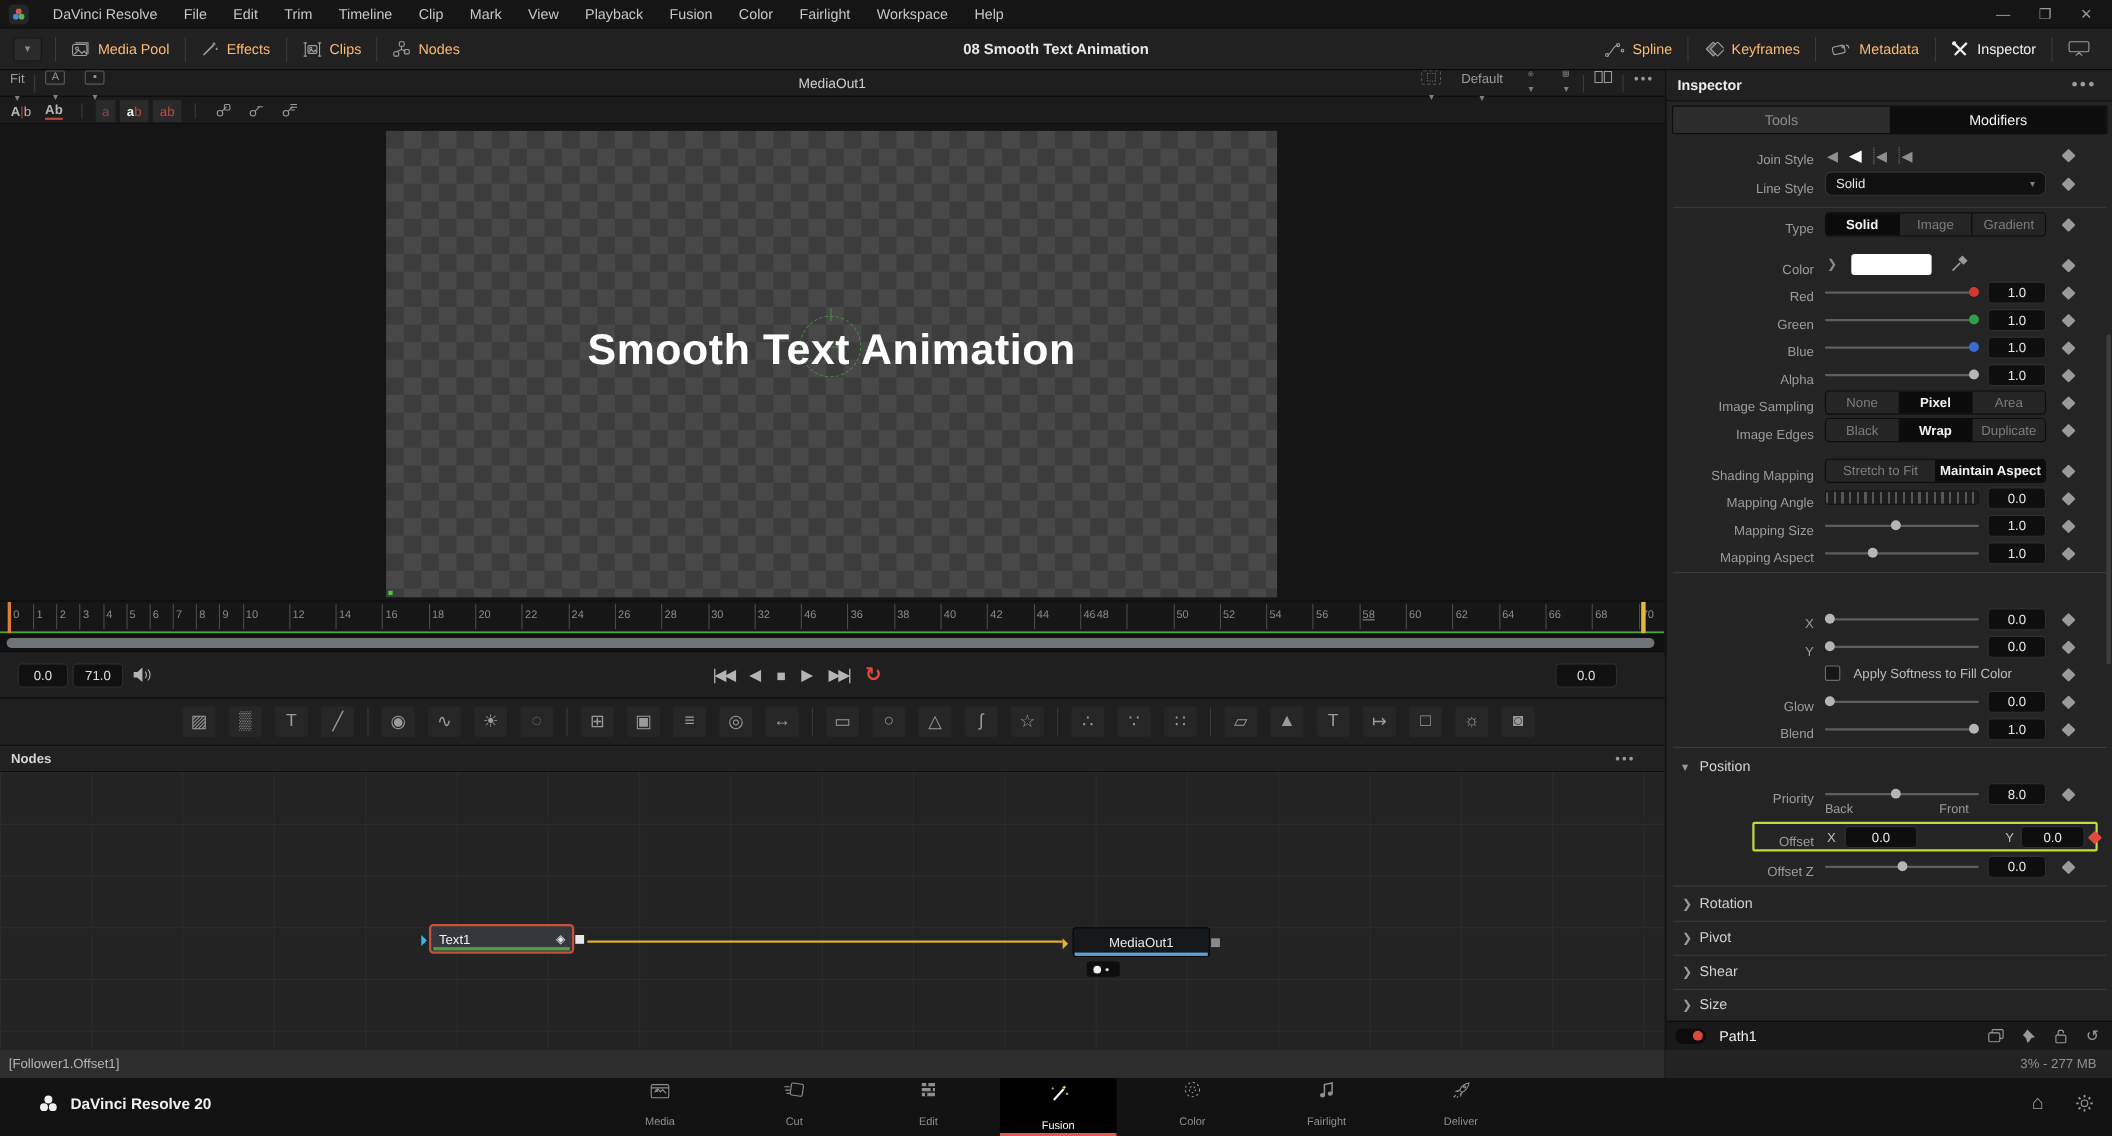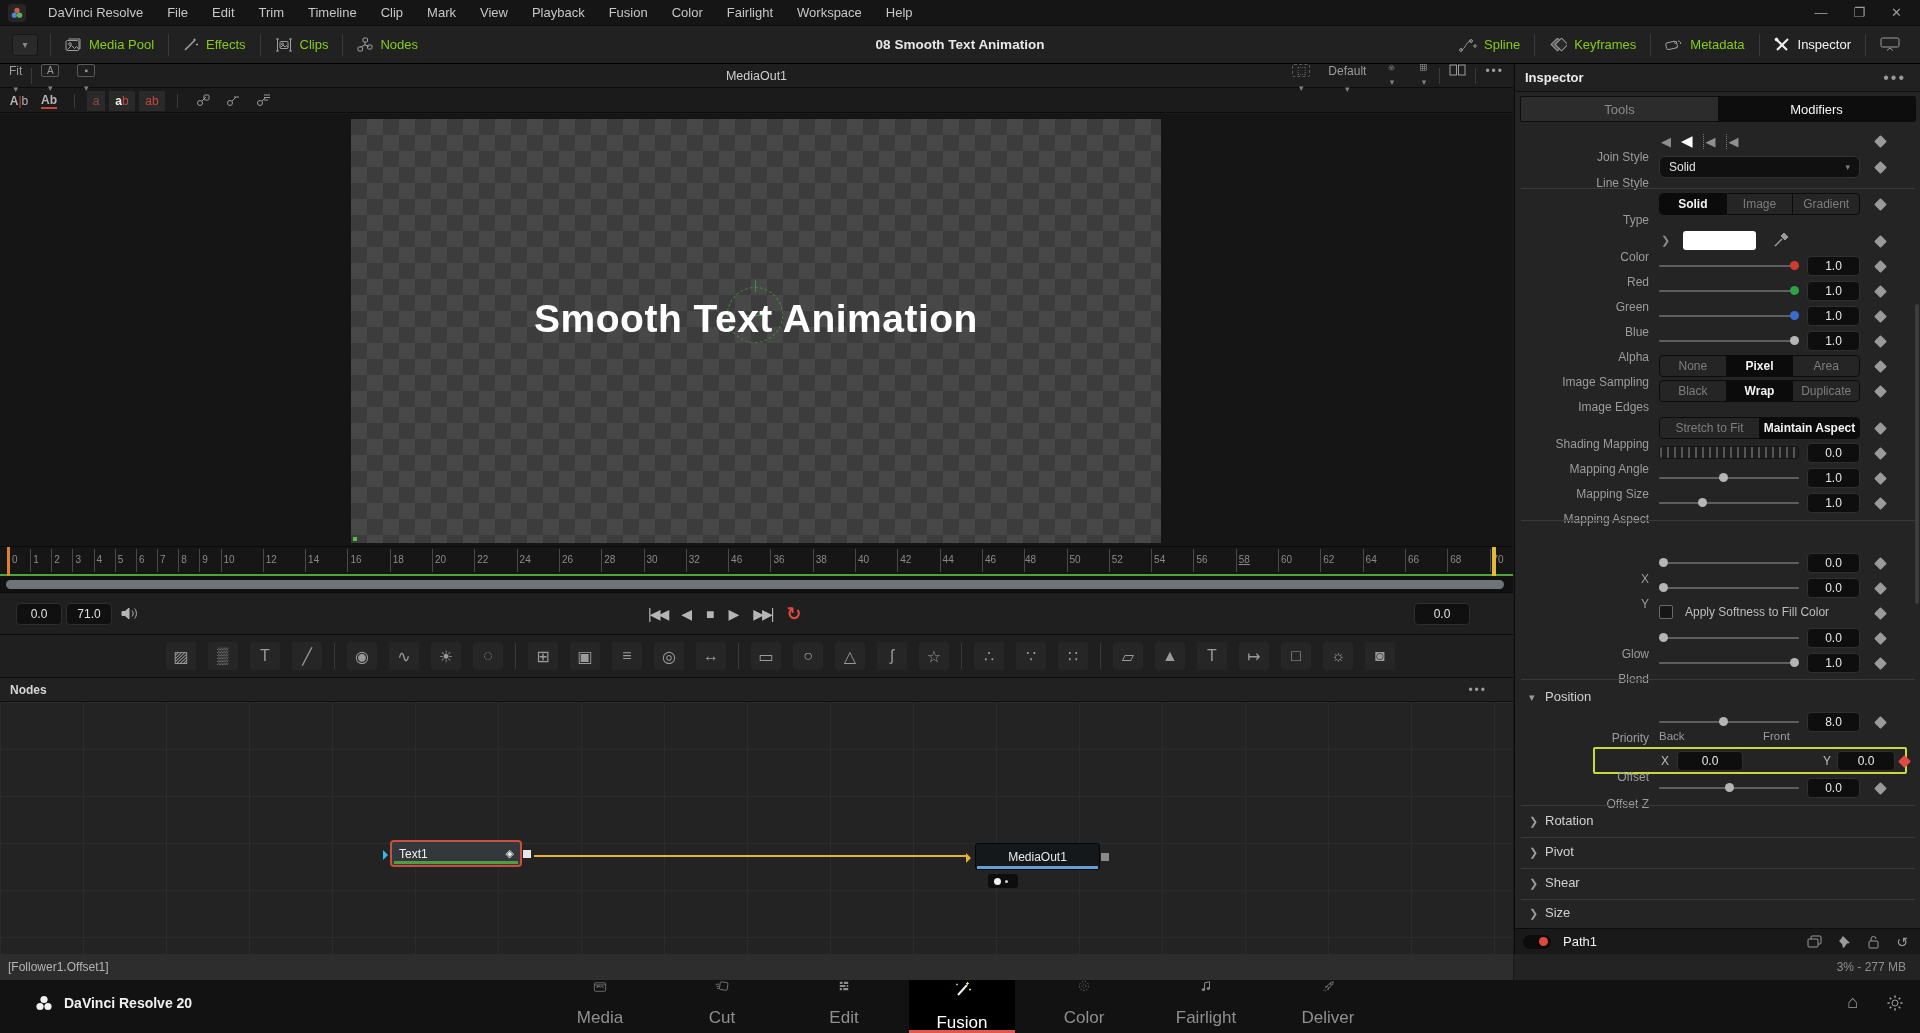--- a/index.html
+++ b/index.html
@@ -7,21 +7,21 @@
   #app { position:relative; width:1920px; height:1033px; background:#1b1b1b; overflow:hidden; color:#cfcfcf; }
 
   
   #menubar { position:absolute; left:0; top:0; width:1920px; height:26px; background:#151515; display:flex; align-items:center; border-bottom:1px solid #0a0a0a; }
   #app-logo { width:18px; height:18px; margin:0 10px 0 8px; border-radius:4px; background:#262626; display:flex; align-items:center; justify-content:center; }
   .menu-item { color:#c7c7c7; font-size:13px; padding:0 12px; cursor:default; }
   #win-controls { margin-left:auto; display:flex; align-items:center; gap:26px; padding-right:18px; color:#9a9a9a; font-size:13px; }
 
   
   #toptoolbar { position:absolute; left:0; top:26px; width:1920px; height:38px; background:#212121; border-bottom:1px solid #000; display:flex; align-items:center; }
-  .tbtn { display:flex; align-items:center; gap:7px; color:#84cc16; font-size:13px; padding:0 14px; height:100%; }
+  .tbtn { display:flex; align-items:center; gap:7px; color:#fdba74; font-size:13px; padding:0 14px; height:100%; }
   .tbtn svg { flex:none; }
   .tbtn.active { color:#f2f2f2; }
   .vsep { width:1px; height:22px; background:#3a3a3a; }
   #page-title { position:absolute; left:0; right:0; text-align:center; color:#e8e8e8; font-size:13.5px; font-weight:bold; pointer-events:none; }
   #chev-box { width:26px; height:22px; margin-left:12px; background:#2a2a2a; border:1px solid #171717; border-radius:3px; color:#8a8a8a; font-size:10px; display:flex; align-items:center; justify-content:center; }
 
   
   #viewer-header { position:absolute; left:0; top:64px; width:1513px; height:24px; background:#1e1e1e; border-bottom:1px solid #0c0c0c; display:flex; align-items:center; font-size:12px; color:#9b9b9b; }
   #viewer-title { position:absolute; left:0; width:1513px; text-align:center; color:#cfcfcf; font-size:12.5px; pointer-events:none; }
   .vh-item { display:flex; align-items:center; gap:6px; padding:0 9px; height:100%;flex-direction:column; }
@@ -84,39 +84,39 @@
   #view-badge .d1 { width:7px; height:7px; border-radius:50%; background:#f0f0f0; }
   #view-badge .d2 { width:3px; height:3px; border-radius:50%; background:#cfcfcf; }
 
   
   #status-left { position:absolute; left:0; top:954px; width:1513px; height:26px; background:#2d2d2d; display:flex; align-items:center; font-size:12px; color:#b5b5b5; padding-left:8px; }
   #status-right { position:absolute; left:1514px; top:954px; width:406px; height:26px; background:#232323; display:flex; align-items:center; justify-content:flex-end; font-size:12px; color:#8f8f8f; padding-right:14px; }
 
   
   #bottombar { position:absolute; left:0; top:980px; width:1920px; height:53px; background:#121212; }
   #brand { position:absolute; left:34px; top:14px; display:flex; align-items:center; gap:10px; color:#f0f0f0; font-size:14px; font-weight:bold; }
-  .page-tab { position:absolute; top:0; width:106px; height:48px; display:flex; flex-direction:column; align-items:center; justify-content:center; gap:16px; color:#8f8f8f; font-size:17px; }
+  .page-tab { position:absolute; top:0; width:106px; height:48px; display:flex; flex-direction:column; align-items:center; justify-content:center; gap:16px; color:#8f8f8f; font-size:10px; }
   .page-tab svg { stroke:#8f8f8f; }
   .page-tab.active { background:#000; height:53px; color:#ffffff; }
   .page-tab.active svg { stroke:#f0f0f0; }
   .page-tab.active:after { content:""; position:absolute; left:0; right:0; bottom:0; height:3px; background:#e3574a; }
   #bb-right { position:absolute; right:16px; top:12px; display:flex; gap:28px; align-items:center; color:#9a9a9a; font-size:18px; }
 
   
   #inspector { position:absolute; left:1514px; top:64px; width:406px; height:890px; background:#242424; border-left:1px solid #0a0a0a; }
   #insp-header { position:absolute; left:0; top:0; width:100%; height:28px; background:#212121; border-bottom:1px solid #101010; display:flex; align-items:center; }
   #insp-title { font-size:13px; font-weight:bold; color:#ececec; padding-left:10px; }
   #insp-menu { margin-left:auto; padding-right:14px; color:#9a9a9a; letter-spacing:2px; }
   #insp-tabs { position:absolute; left:5px; top:32px; width:396px; height:26px; display:flex; border:1px solid #0d0d0d; background:#2c2c2c; border-radius:2px; overflow:hidden; }
   .insp-tab { flex:1; display:flex; align-items:center; justify-content:center; font-size:13px; color:#8a8a8a; }
   .insp-tab.active { background:#0d0d0d; color:#f5f5f5; }
   #insp-scroll { position:absolute; right:1px; top:240px; width:4px; height:300px; background:#3d3d3d; border-radius:2px; }
 
   .irow { position:absolute; left:0; width:100%; height:24px; }
-  .ilabel { position:absolute; left:0; top:16px; width:134px; height:24px; line-height:24px; text-align:right; font-size:12px; color:#9c9c9c; }
+  .ilabel { position:absolute; left:0; top:4px; width:134px; height:24px; line-height:24px; text-align:right; font-size:12px; color:#9c9c9c; }
   .kf { position:absolute; left:361px; top:8px; width:9px; height:9px; background:#9a9a9a; transform:rotate(45deg); border-radius:1px; }
   .kf.red { background:#e04b41; }
   .slider { position:absolute; left:144px; top:11px; width:140px; height:2px; background:#5e5e5e; border-radius:1px; }
   .knob { position:absolute; top:-4px; width:9px; height:9px; border-radius:50%; background:#b5b5b5; }
   .k-red{background:#d03b30;} .k-green{background:#2fa043;} .k-blue{background:#3a6bd0;}
   .p0{left:0;} .p28{left:28%;} .p45{left:43%;} .p50{left:47%;} .p100{right:0;}
   .vbox { position:absolute; left:292px; top:2px; width:53px; height:20px; background:#0e0e0e; border:1px solid #2f2f2f; border-radius:4px; color:#e8e8e8; font-size:12px; display:flex; align-items:center; justify-content:center; }
   .seg { position:absolute; left:144px; top:1px; width:201px; height:22px; display:flex; background:#252525; border:1px solid #0c0c0c; border-radius:4px; overflow:hidden; }
   .seg > div { flex:1; display:flex; align-items:center; justify-content:center; font-size:12px; color:#7d7d7d; border-right:1px solid #0c0c0c; }
   .seg > div:last-child { border-right:none; }
@@ -420,21 +420,21 @@
         <span class="rnum" style="left: 815.7px;">38</span>
         <div class="rtick" style="left: 855px;"></div>
         <span class="rnum" style="left: 858px;">40</span>
         <div class="rtick" style="left: 897.3px;"></div>
         <span class="rnum" style="left: 900.3px;">42</span>
         <div class="rtick" style="left: 939.6px;"></div>
         <span class="rnum" style="left: 942.6px;">44</span>
         <div class="rtick" style="left: 981.9px;"></div>
         <span class="rnum" style="left: 984.9px;">46</span>
         <div class="rtick" style="left: 1024.2px;"></div>
-        <span class="rnum" style="left: 1025px;">48</span>
+        <span class="rnum" style="left: 997px;">48</span>
         <div class="rtick" style="left: 1066.5px;"></div>
         <span class="rnum" style="left: 1069.5px;">50</span>
         <div class="rtick" style="left: 1108.8px;"></div>
         <span class="rnum" style="left: 1111.8px;">52</span>
         <div class="rtick" style="left: 1151.1px;"></div>
         <span class="rnum" style="left: 1154.1px;">54</span>
         <div class="rtick" style="left: 1193.4px;"></div>
         <span class="rnum" style="left: 1196.4px;">56</span>
         <div class="rtick" style="left: 1235.7px;"></div>
         <span class="rnum" style="left: 1238.7px; text-decoration: underline;">58</span>

